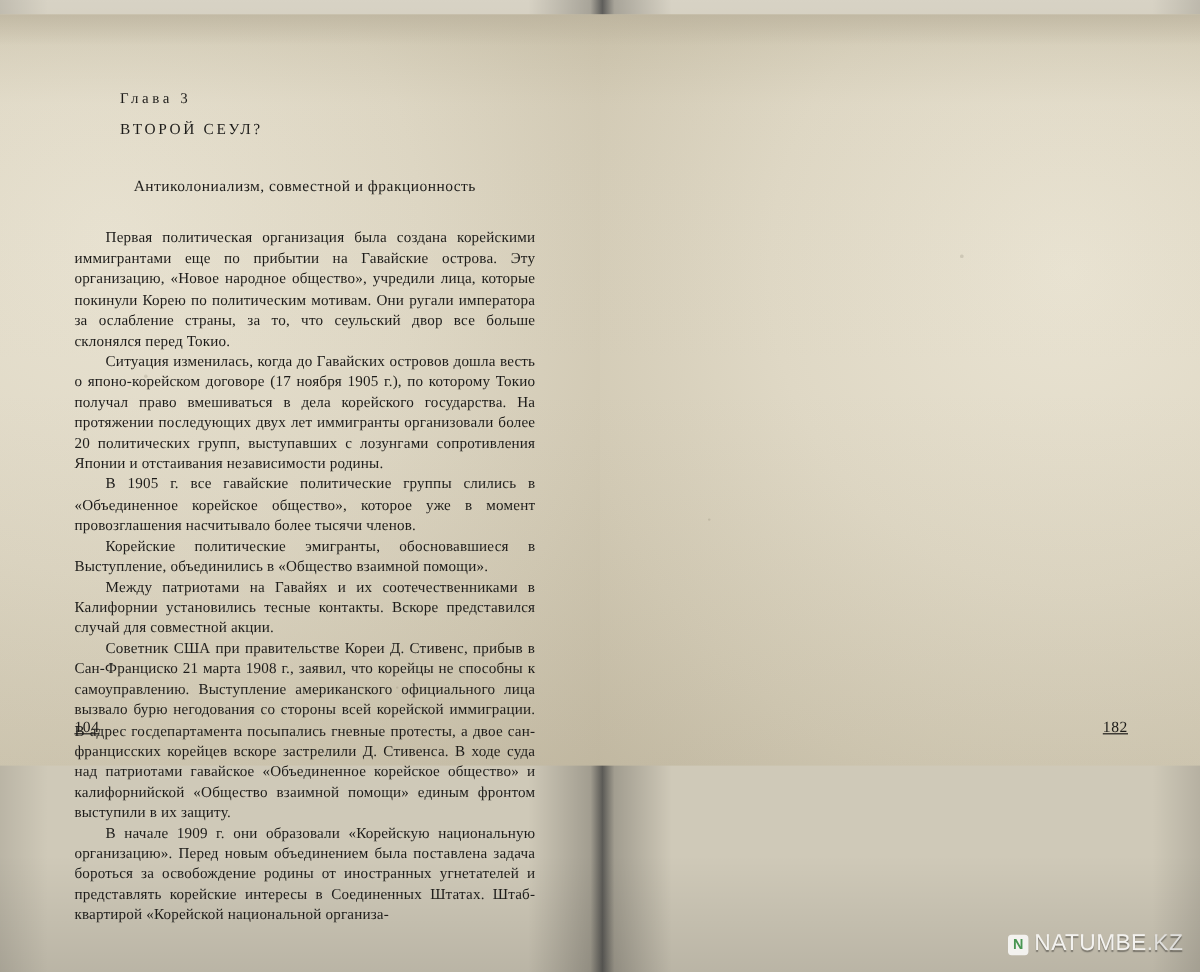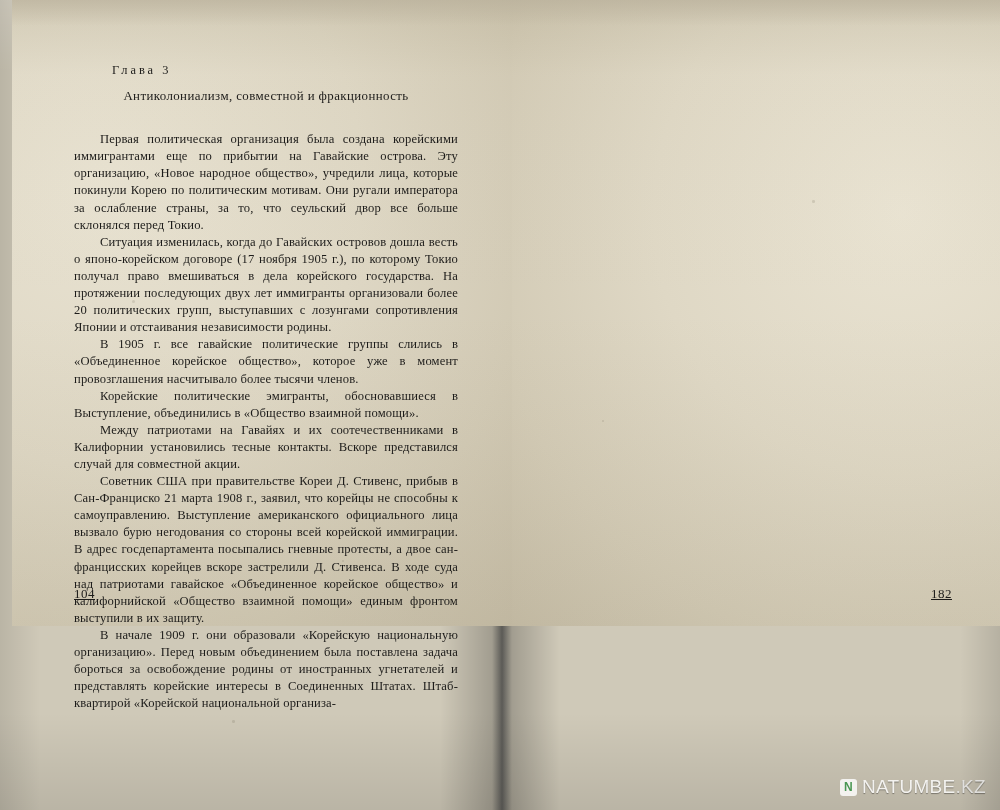--- a/index.html
+++ b/index.html
@@ -18,24 +18,23 @@
     width: 1000px;
     height: 810px;
     background: #cfc9b8;
     background-image:
       linear-gradient(90deg, rgba(0,0,0,0.10) 0%, rgba(0,0,0,0.00) 4%, rgba(0,0,0,0.00) 44%, rgba(0,0,0,0.22) 49.2%, rgba(20,22,26,0.62) 50.2%, rgba(0,0,0,0.22) 51.2%, rgba(0,0,0,0.00) 56%, rgba(0,0,0,0.00) 96%, rgba(0,0,0,0.12) 100%),
       linear-gradient(180deg, rgba(255,255,255,0.18) 0%, rgba(255,255,255,0.00) 9%, rgba(0,0,0,0.00) 88%, rgba(0,0,0,0.10) 100%);
     overflow: hidden;
   }
   .page {
     position: absolute;
-    top: 0;
+    top: 12px;
     height: 626px;
     box-sizing: border-box;
-    margin-left: 12px;
   }
   .page-left {
     left: 0;
     width: 500px;
     background:
       radial-gradient(ellipse at 18% 30%, #e8e2d1 0%, #ded7c4 45%, #d2cab5 75%, #c6bda7 100%);
   }
   .page-right {
     left: 500px;
     width: 500px;
@@ -140,20 +139,21 @@
 <body>
 
 <div class="book">
 
   <div class="page page-left">
     <div class="page-tint"></div>
     <div class="edge-top"></div>
 
     <div class="text-col col-left">
       <div class="chap-label">Глава 3</div>
+      <div class="chap-title">ВТОРОЙ СЕУЛ?</div>
       <div class="sect-title">Антиколониализм, совместной и фракционность</div>
 
       <p class="para">Первая политическая организация была создана корейскими иммигрантами еще по прибытии на Гавайские острова. Эту организацию, «Новое народное общество», учредили лица, которые покинули Корею по политическим мотивам. Они ругали императора за ослабление страны, за то, что сеульский двор все больше склонялся перед Токио.</p>
       <p class="para">Ситуация изменилась, когда до Гавайских островов дошла весть о японо-корейском договоре (17 ноября 1905 г.), по которому Токио получал право вмешиваться в дела корейского государства. На протяжении последующих двух лет иммигранты организовали более 20 политических групп, выступавших с лозунгами сопротивления Японии и отстаивания независимости родины.</p>
       <p class="para">В 1905 г. все гавайские политические группы слились в «Объединенное корейское общество», которое уже в момент провозглашения насчитывало более тысячи членов.</p>
       <p class="para">Корейские политические эмигранты, обосновавшиеся в Выступление, объединились в «Общество взаимной помощи».</p>
       <p class="para">Между патриотами на Гавайях и их соотечественниками в Калифорнии установились тесные контакты. Вскоре представился случай для совместной акции.</p>
       <p class="para">Советник США при правительстве Кореи Д. Стивенс, прибыв в Сан-Франциско 21 марта 1908 г., заявил, что корейцы не способны к самоуправлению. Выступление американского официального лица вызвало бурю негодования со стороны всей корейской иммиграции. В адрес госдепартамента посыпались гневные протесты, а двое сан-францисских корейцев вскоре застрелили Д. Стивенса. В ходе суда над патриотами гавайское «Объединенное корейское общество» и калифорнийской «Общество взаимной помощи» единым фронтом выступили в их защиту.</p>
       <p class="para">В начале 1909 г. они образовали «Корейскую национальную организацию». Перед новым объединением была поставлена задача бороться за освобождение родины от иностранных угнетателей и представлять корейские интересы в Соединенных Штатах. Штаб-квартирой «Корейской национальной организа-</p>
     </div>

